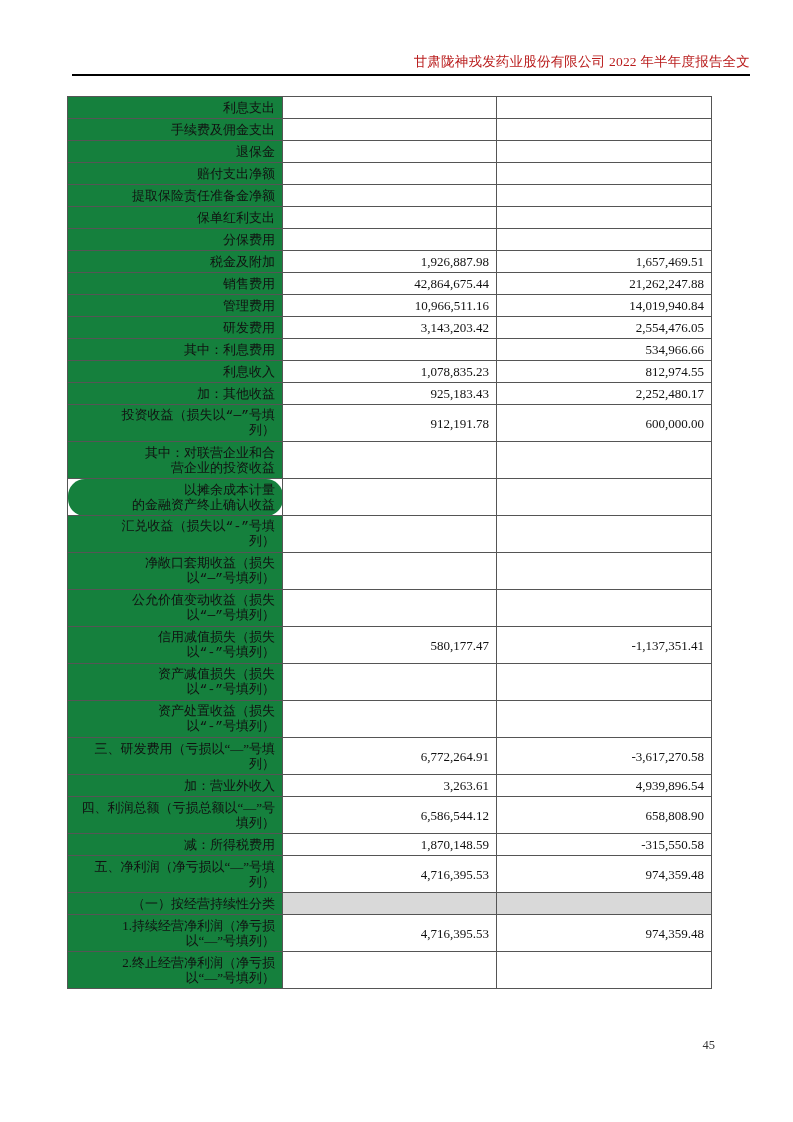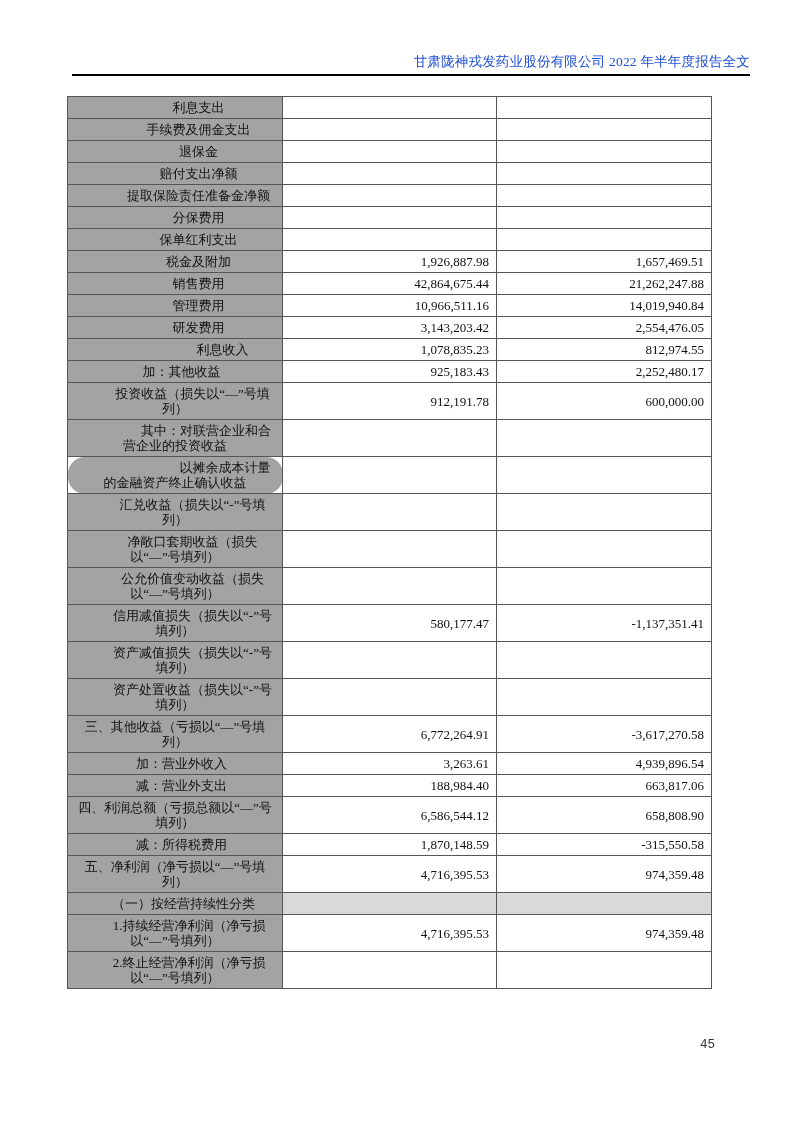--- a/index.html
+++ b/index.html
@@ -10,21 +10,21 @@
     font-family: "Liberation Serif", "DejaVu Serif", serif;
     color: #111111;
     overflow: hidden;
   }
   .page-header {
     position: absolute;
     top: 53px; left: 72px; width: 678px;
     text-align: right;
     font-size: 13.5px;
     line-height: 17px;
-    color: #1d4ed8;
+    color: #b91c1c;
     letter-spacing: 0.2px;
     white-space: nowrap;
   }
   .header-rule {
     position: absolute;
     top: 74px; left: 72px; width: 678px;
     height: 2px;
     background: #000000;
   }
   table.fin {
@@ -36,40 +36,39 @@
   }
   table.fin td {
     border: 1px solid #555555;
     font-size: 13px;
     line-height: 15px;
     padding: 3px 7px;
     vertical-align: middle;
     word-break: break-all;
     overflow-wrap: anywhere;
   }
-  td.label-cell { background: #a3a3a3; text-align: center; }
+  td.label-cell { background: #15803d; text-align: right; }
   td.num-cell   { background: #ffffff; text-align: right; font-variant-numeric: tabular-nums; }
   tr.shaded td.num-cell { background: #d9d9d9; }
   
   .ind-0 { text-indent: 0; }
   .ind-1 { text-indent: 13px; }
   .ind-2 { text-indent: 17px; }
   .ind-3 { text-indent: 28px; }
-  .ind-4 { text-indent: 35px; }
+  .ind-4 { text-indent: 35px; font-family: Liberation Mono, monospace; }
   .ind-5 { text-indent: 47px; }
   .ind-6 { text-indent: 62px; }
   .ind-7 { text-indent: 95px; }
   .ind-8 { text-indent: 100px; border-radius: 17px; }
   .page-number {
     position: absolute;
     top: 1038px; left: 640px; width: 75px;
     text-align: right;
     font-size: 12.5px;
     color: #333333;
-    font-family: Liberation Mono, monospace;
   }
 </style>
 </head>
 <body>
 
 <div class="page-header">甘肃陇神戎发药业股份有限公司 2022 年半年度报告全文</div>
 
 <div class="header-rule"></div>
 
 <table class="fin">
@@ -98,26 +97,26 @@
         <td class="label-cell ind-5">赔付支出净额</td>
         <td class="num-cell"></td>
         <td class="num-cell"></td>
       </tr>
       <tr>
         <td class="label-cell ind-5">提取保险责任准备金净额</td>
         <td class="num-cell"></td>
         <td class="num-cell"></td>
       </tr>
       <tr>
+        <td class="label-cell ind-5">保单红利支出</td>
+        <td class="num-cell"></td>
+        <td class="num-cell"></td>
+      </tr>
+      <tr>
         <td class="label-cell ind-5">分保费用</td>
-        <td class="num-cell"></td>
-        <td class="num-cell"></td>
-      </tr>
-      <tr>
-        <td class="label-cell ind-5">保单红利支出</td>
         <td class="num-cell"></td>
         <td class="num-cell"></td>
       </tr>
       <tr>
         <td class="label-cell ind-5">税金及附加</td>
         <td class="num-cell">1,926,887.98</td>
         <td class="num-cell">1,657,469.51</td>
       </tr>
       <tr>
         <td class="label-cell ind-5">销售费用</td>
@@ -128,20 +127,25 @@
         <td class="label-cell ind-5">管理费用</td>
         <td class="num-cell">10,966,511.16</td>
         <td class="num-cell">14,019,940.84</td>
       </tr>
       <tr>
         <td class="label-cell ind-5">研发费用</td>
         <td class="num-cell">3,143,203.42</td>
         <td class="num-cell">2,554,476.05</td>
       </tr>
       <tr>
+        <td class="label-cell ind-6">其中：利息费用</td>
+        <td class="num-cell"></td>
+        <td class="num-cell">534,966.66</td>
+      </tr>
+      <tr>
         <td class="label-cell ind-7">利息收入</td>
         <td class="num-cell">1,078,835.23</td>
         <td class="num-cell">812,974.55</td>
       </tr>
       <tr>
         <td class="label-cell ind-1">加：其他收益</td>
         <td class="num-cell">925,183.43</td>
         <td class="num-cell">2,252,480.17</td>
       </tr>
       <tr>
@@ -183,35 +187,30 @@
         <td class="label-cell ind-4">资产减值损失（损失以“-”号填列）</td>
         <td class="num-cell"></td>
         <td class="num-cell"></td>
       </tr>
       <tr>
         <td class="label-cell ind-4">资产处置收益（损失以“-”号填列）</td>
         <td class="num-cell"></td>
         <td class="num-cell"></td>
       </tr>
       <tr>
-        <td class="label-cell ind-0">三、其他收益（亏损以“—”号填列）</td>
+        <td class="label-cell ind-0">三、研发费用（亏损以“—”号填列）</td>
         <td class="num-cell">6,772,264.91</td>
         <td class="num-cell">-3,617,270.58</td>
       </tr>
       <tr>
         <td class="label-cell ind-1">加：营业外收入</td>
         <td class="num-cell">3,263.61</td>
         <td class="num-cell">4,939,896.54</td>
       </tr>
       <tr>
-        <td class="label-cell ind-1">减：营业外支出</td>
-        <td class="num-cell">188,984.40</td>
-        <td class="num-cell">663,817.06</td>
-      </tr>
-      <tr>
         <td class="label-cell ind-0">四、利润总额（亏损总额以“—”号填列）</td>
         <td class="num-cell">6,586,544.12</td>
         <td class="num-cell">658,808.90</td>
       </tr>
       <tr>
         <td class="label-cell ind-1">减：所得税费用</td>
         <td class="num-cell">1,870,148.59</td>
         <td class="num-cell">-315,550.58</td>
       </tr>
       <tr>

